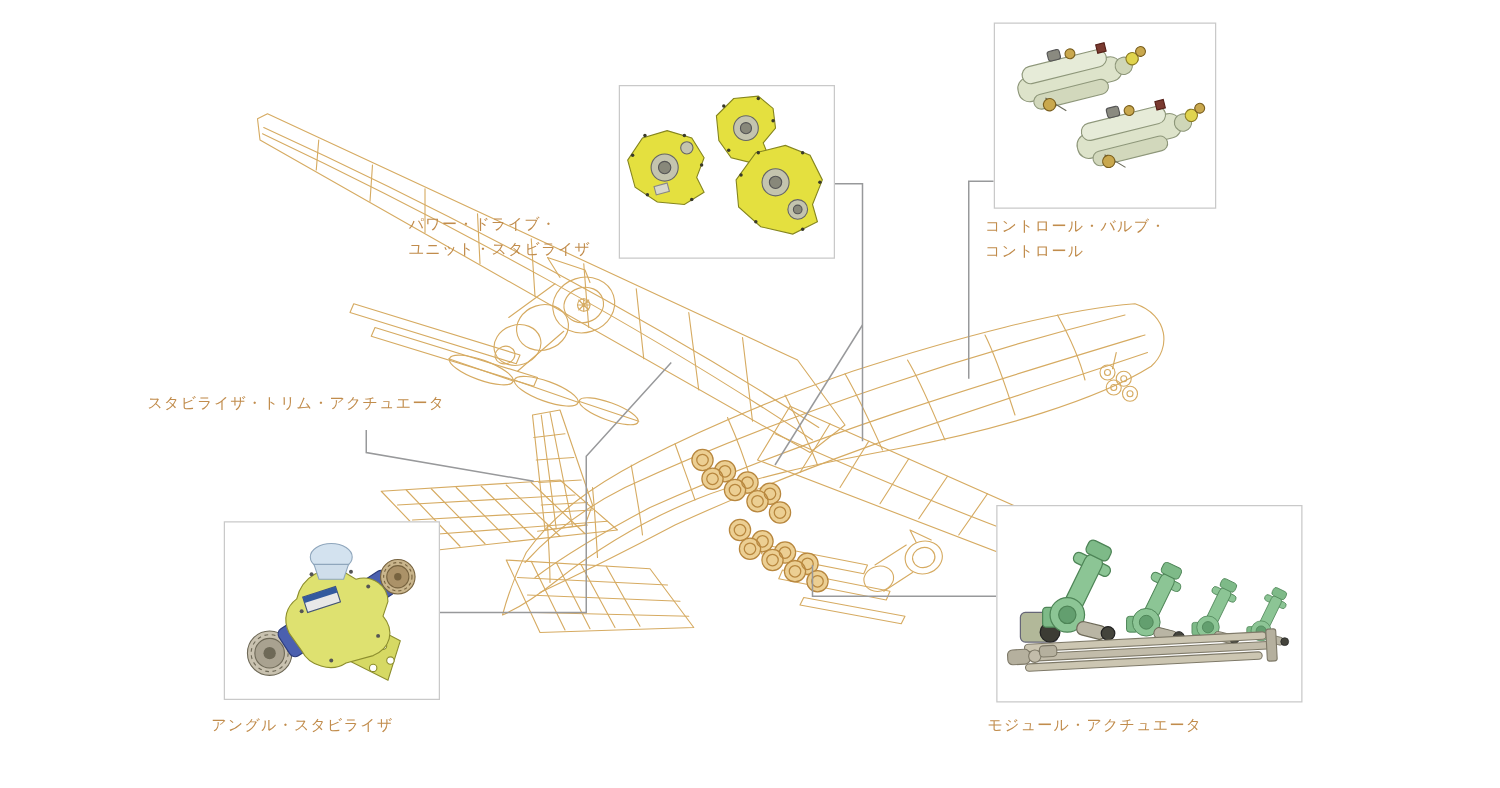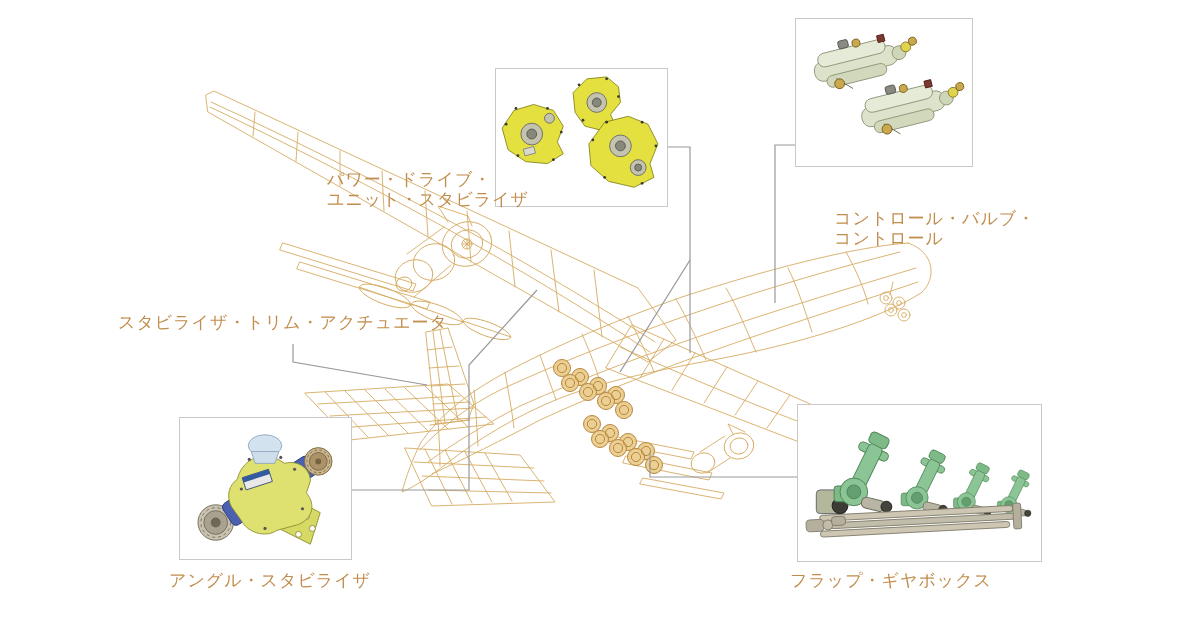--- a/index.html
+++ b/index.html
@@ -10,25 +10,25 @@
   .aircraft-layer{position:absolute;left:0;top:0;width:1200px;height:630px;}
   .photo-box{
     position:absolute;background:#ffffff;border:1px solid #c9c9c9;box-sizing:border-box;
   }
   .photo-box svg{display:block;width:100%;height:100%;}
   .box-power{left:495px;top:68px;width:173px;height:139px;}
   .box-cv{left:795px;top:18px;width:178px;height:149px;}
   .box-angle{left:179px;top:417px;width:173px;height:143px;}
   .box-flap{left:797px;top:404px;width:245px;height:158px;}
   .diagram-label{
-    position:absolute;color:#c18c4c;font-size:17px;line-height:20px;letter-spacing:1px;
+    position:absolute;color:#c18c4c;font-size:12px;line-height:20px;letter-spacing:1px;
     white-space:nowrap;
   }
   .label-power{left:327px;top:169px;}
-  .label-cv{left:834px;top:171px;margin-top:37px;}
+  .label-cv{left:788px;top:171px;}
   .label-stab{left:118px;top:312px;text-align:right;}
   .label-angle{left:169px;top:570px;}
   .label-flap{left:790px;top:570px;}
 </style>
 </head>
 <body>
 
 <div class="canvas">
 
   <svg class="aircraft-layer" viewBox="0 0 1200 630">
@@ -364,16 +364,16 @@
 
   <div class="diagram-label label-stab">
     <span>スタビライザ・トリム・アクチュエータ</span>
   </div>
 
   <div class="diagram-label label-angle">
     <span>アングル・スタビライザ</span>
   </div>
 
   <div class="diagram-label label-flap">
-    <span>フラップ・ギヤボックス</span>
+    <span>モジュール・アクチュエータ</span>
   </div>
 
 </div>
 
 </body></html>

